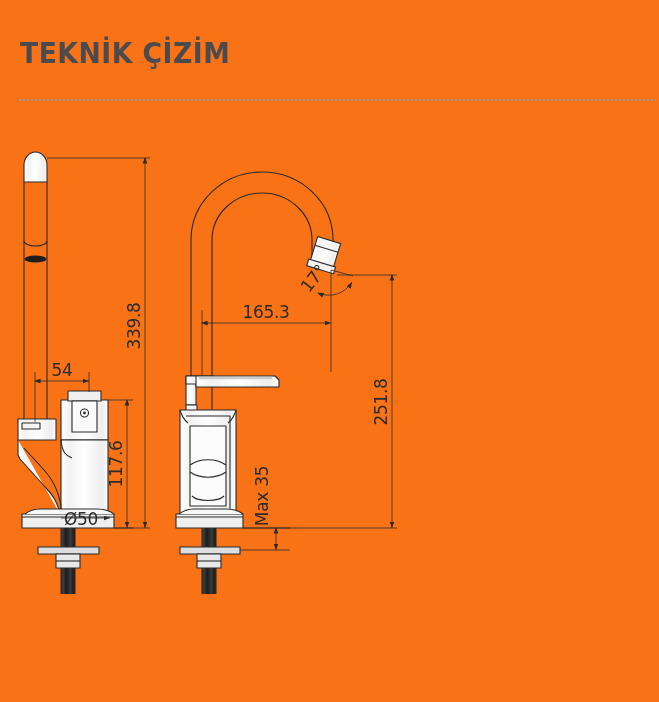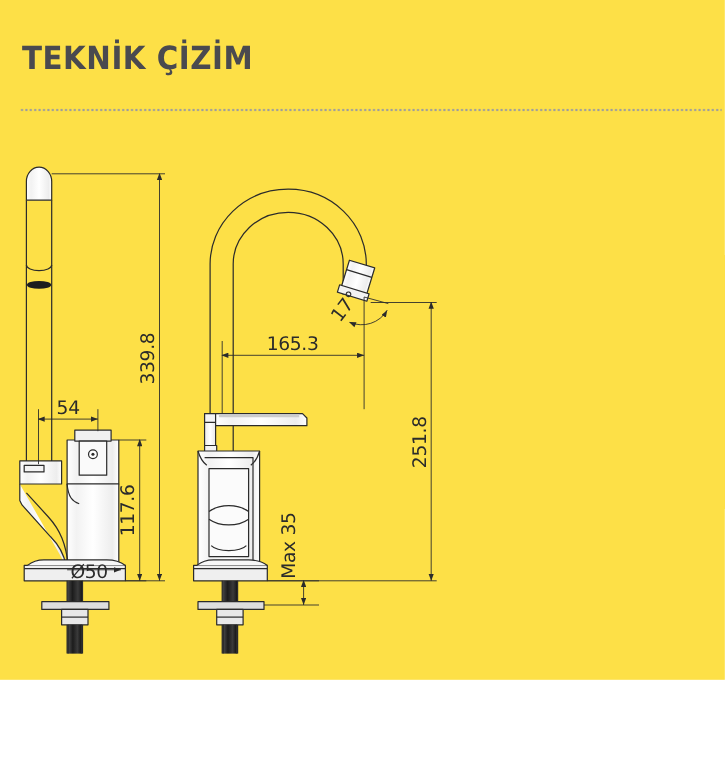--- a/index.html
+++ b/index.html
@@ -11,22 +11,22 @@
     width: 659px;
     height: 702px;
     font-family: "Liberation Sans", sans-serif;
     overflow: hidden;
     position: relative;
   }
   #page {
     position: absolute;
     left: 0; top: 0;
     width: 659px;
-    height: 618px;
-    background: #fde047;
+    height: 702px;
+    background: #f97316;
   }
   .title {
     position: absolute;
     left: 20px;
     top: 36px;
     font-family: "DejaVu Sans", sans-serif;
     font-size: 29px;
     font-weight: bold;
     letter-spacing: 0.5px;
     color: #4a4a4f;

